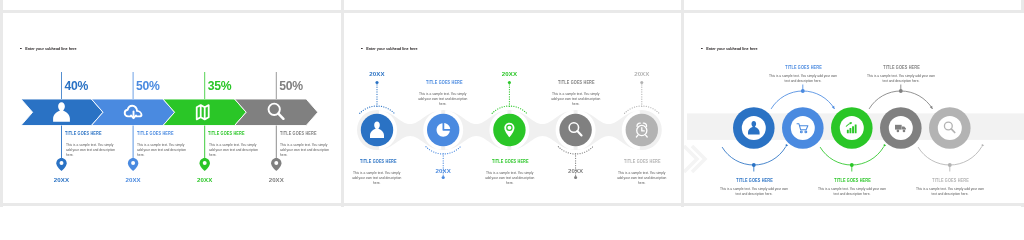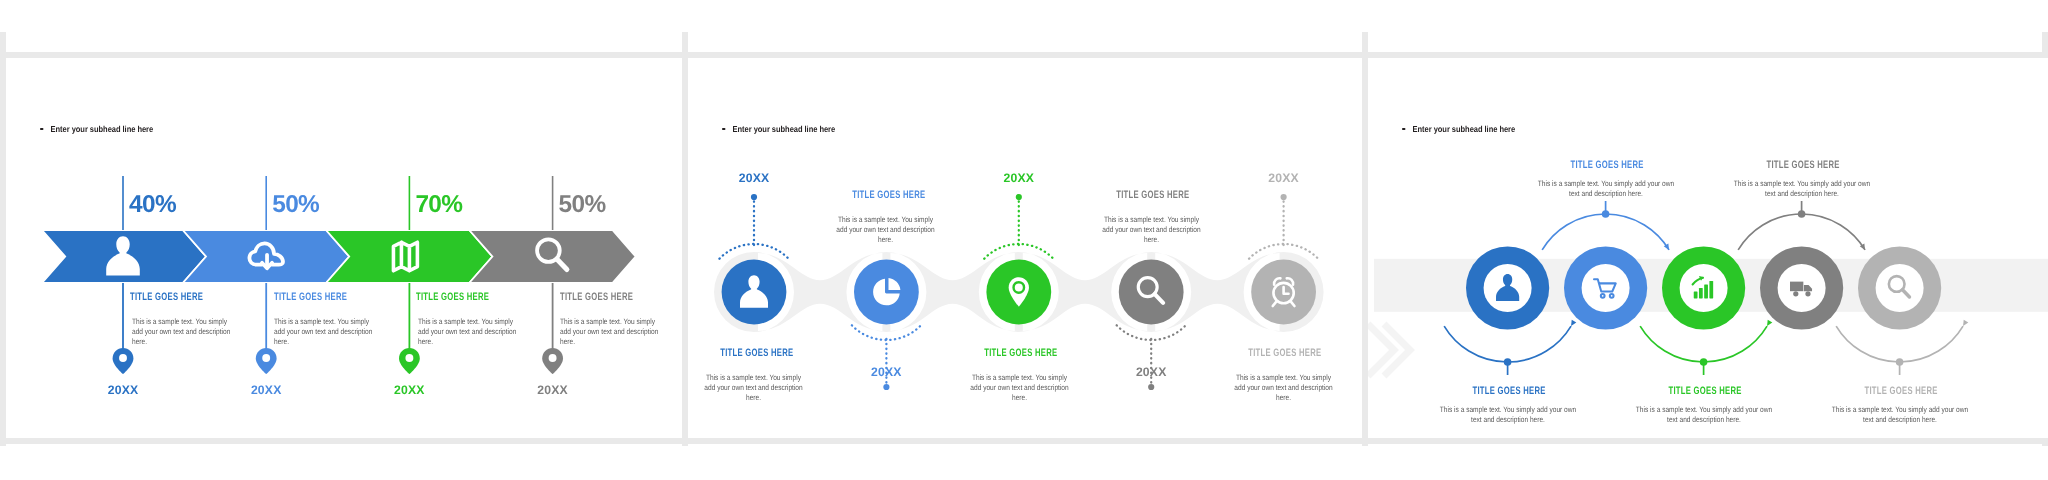--- a/index.html
+++ b/index.html
@@ -1,18 +1,18 @@
 <!DOCTYPE html>
 <html><head>
 <meta charset="utf-8">
 <style>
   html,body{margin:0;padding:0;background:#ffffff;}
   body{width:1024px;height:207px;overflow:hidden;
        font-family:"Liberation Sans",sans-serif;-webkit-font-smoothing:antialiased;}
-  .grid{position:absolute;left:0;top:16px;width:976px;height:207px;background:#fff;}
+  .grid{position:absolute;left:0;top:0;width:976px;height:207px;background:#fff;}
   .vline{position:absolute;top:0;width:3px;height:207px;background:#e9e9e9;}
   .hline{position:absolute;left:0;width:1024px;height:3px;background:#e9e9e9;}
   .cell{position:absolute;top:13px;height:190px;background:#fff;overflow:hidden;}
   .c1{left:3px;width:338px;}
   .c2{left:344px;width:337px;}
   .c3{left:684px;width:340px;}
   svg{display:block;}
   .p1svg{position:absolute;left:0;top:0;}
   #p1-overlay,#p2-overlay,#p3-overlay{position:absolute;left:0;top:0;width:100%;height:100%;}
   .subhead{position:absolute;left:16.5px;top:34px;font-size:4.35px;font-weight:bold;color:#231f20;
@@ -92,21 +92,21 @@
     </svg>
     <div id="p1-overlay">
         <div class="pct" style="left: 61.5px; top: 67px; color: rgb(42, 114, 196);">40%</div>
         <div class="ttl" style="left: 62px; top: 118px; color: rgb(42, 114, 196);">TITLE GOES HERE</div>
         <div class="dsc" style="left: 62.5px; top: 128.5px; width: 59.5px;">This is a sample text. You simply add your own text and description here.</div>
         <div class="yr" style="left: 48.5px; top: 163.5px; color: rgb(42, 114, 196); width: 20px; text-align: center;">20XX</div>
         <div class="pct" style="left: 133.1px; top: 67px; color: rgb(74, 138, 224);">50%</div>
         <div class="ttl" style="left: 133.6px; top: 118px; color: rgb(74, 138, 224);">TITLE GOES HERE</div>
         <div class="dsc" style="left: 134.1px; top: 128.5px; width: 59.5px;">This is a sample text. You simply add your own text and description here.</div>
         <div class="yr" style="left: 120.1px; top: 163.5px; color: rgb(74, 138, 224); width: 20px; text-align: center;">20XX</div>
-        <div class="pct" style="left: 204.7px; top: 67px; color: rgb(42, 198, 39);">70%</div>
+        <div class="pct" style="left: 204.7px; top: 67px; color: rgb(42, 198, 39);">35%</div>
         <div class="ttl" style="left: 205.2px; top: 118px; color: rgb(42, 198, 39);">TITLE GOES HERE</div>
         <div class="dsc" style="left: 205.7px; top: 128.5px; width: 59.5px;">This is a sample text. You simply add your own text and description here.</div>
         <div class="yr" style="left: 191.7px; top: 163.5px; color: rgb(42, 198, 39); width: 20px; text-align: center;">20XX</div>
         <div class="pct" style="left: 276.3px; top: 67px; color: rgb(128, 128, 128);">50%</div>
         <div class="ttl" style="left: 276.8px; top: 118px; color: rgb(128, 128, 128);">TITLE GOES HERE</div>
         <div class="dsc" style="left: 277.3px; top: 128.5px; width: 59.5px;">This is a sample text. You simply add your own text and description here.</div>
         <div class="yr" style="left: 263.3px; top: 163.5px; color: rgb(128, 128, 128); width: 20px; text-align: center;">20XX</div>
       </div>
   </div>
   <div class="cell c2" id="cell2">

